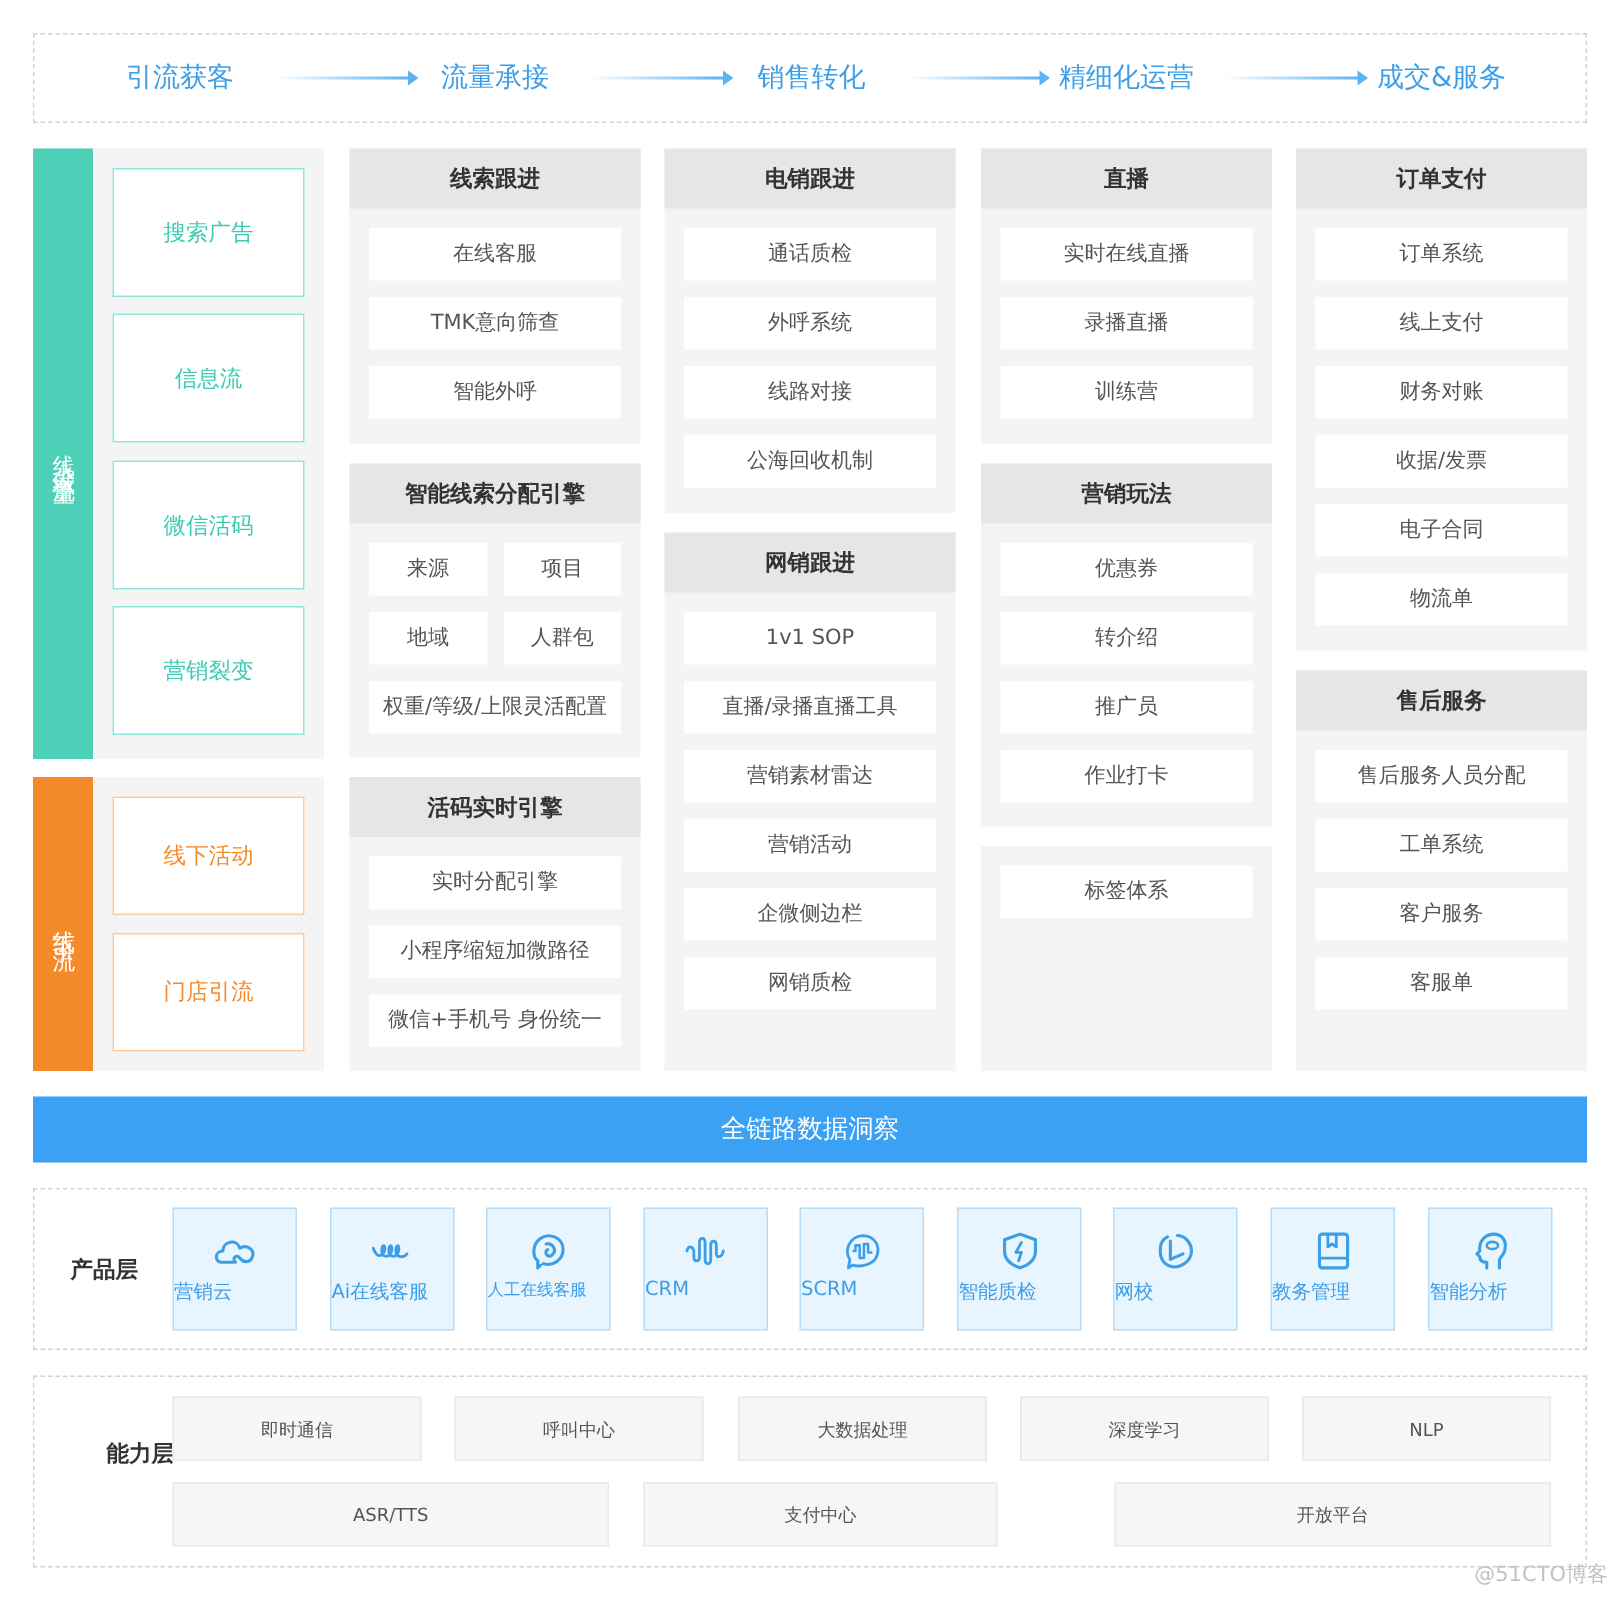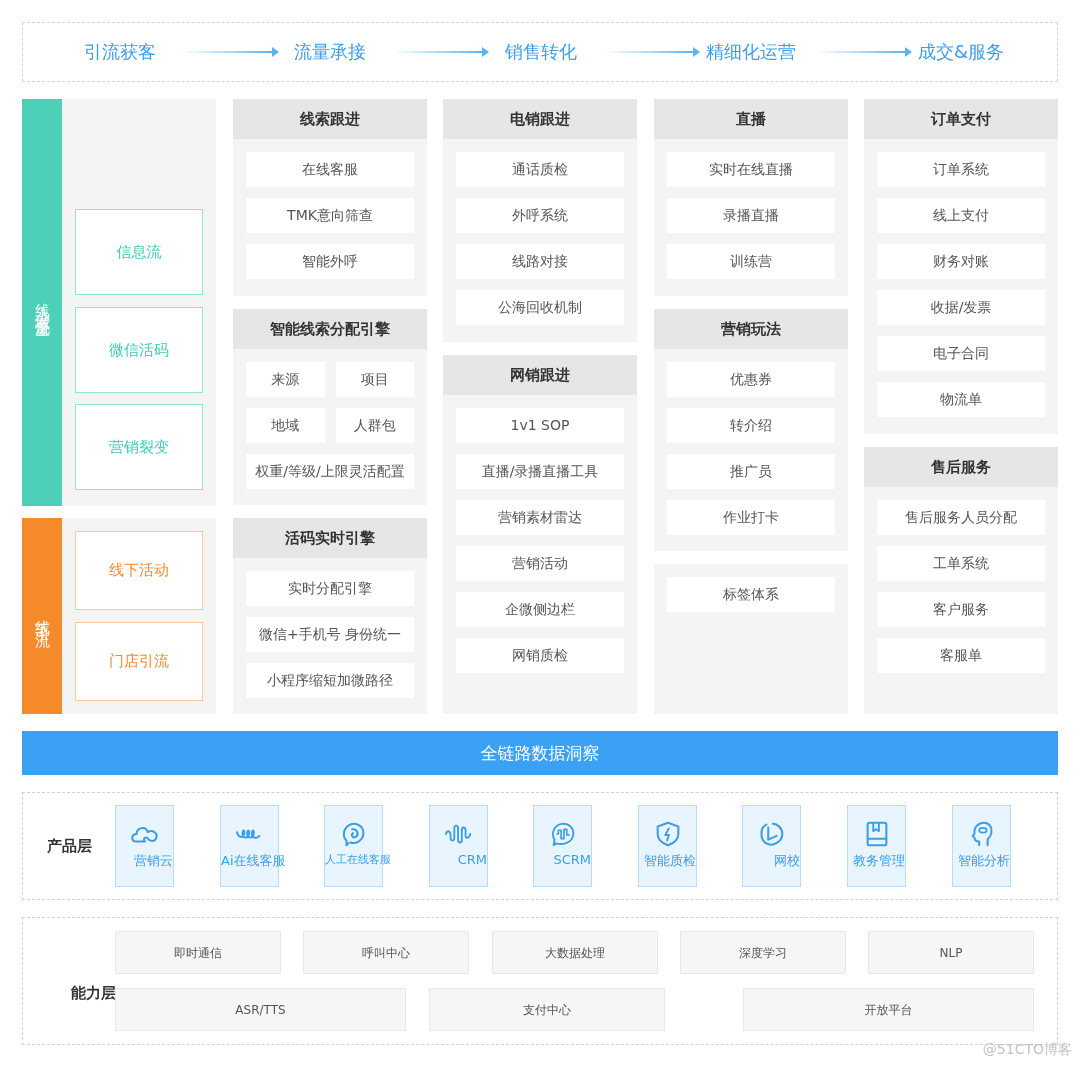--- a/index.html
+++ b/index.html
@@ -33,22 +33,22 @@
 
   
   .insight { position: absolute; left: 22px; top: 731px; width: 1036px; height: 44px; background: #3aa1f4; color: #fff; text-align: center; line-height: 44px; font-size: 17px; }
 
   
   .layer { position: absolute; left: 22px; width: 1036px; border: 1px dashed #d2d2d2; }
   .layer.product { top: 792px; height: 108px; }
   .layer.ability { top: 917px; height: 128px; }
   .layer-label { position: absolute; left: 24px; font-size: 15px; color: #333; font-weight: bold; }
   .product .layer-label { top: 44px; }
-  .ability .layer-label { top: 66px; padding-left: 24px; }
-  .prod-card { position: absolute; top: 12px; width: 59px; height: 82px; background: #e8f5fe; border: 1px solid #b6dcf8; text-align: right; color: #3d9ee8; }
+  .ability .layer-label { top: 42px; padding-left: 24px; }
+  .prod-card { position: absolute; top: 12px; width: 83px; height: 82px; background: #e8f5fe; border: 1px solid #b6dcf8; text-align: left; color: #3d9ee8; }
   .prod-card svg { display: block; margin: 14px auto 4px; width: 30px; height: 28px; }
   .prod-card .lbl { font-size: 13px; white-space: nowrap; }
   .prod-card .lbl.small { font-size: 11px; }
 
   .ab { position: absolute; height: 43px; line-height: 43px; background: #f6f6f6; border: 1px solid #e8e8e8; text-align: center; font-size: 12px; color: #555; }
 
   .watermark { position: absolute; right: 8px; bottom: 8px; font-size: 14px; color: #c2c2c2; }
 </style>
 </head>
 <body>
@@ -60,20 +60,21 @@
   <span class="flow-arrow" style="left:370px;width:90px"></span>
   <span class="flow-step" style="left:518px">销售转化</span>
   <span class="flow-arrow" style="left:581px;width:90px"></span>
   <span class="flow-step" style="left:728px">精细化运营</span>
   <span class="flow-arrow" style="left:793px;width:90px"></span>
   <span class="flow-step" style="left:938px">成交&amp;服务</span>
 </div>
 
 <div class="group online">
   <div class="group-bar">线上公域流量</div>
+  <div class="src-box" style="top:13px">搜索广告</div>
   <div class="src-box" style="top:110px">信息流</div>
   <div class="src-box" style="top:208px">微信活码</div>
   <div class="src-box" style="top:305px">营销裂变</div>
 </div>
 
 <div class="group offline">
   <div class="group-bar">线下引流</div>
   <div class="src-box" style="top:13px">线下活动</div>
   <div class="src-box" style="top:104px">门店引流</div>
 </div>
@@ -97,22 +98,22 @@
       <div class="item">地域</div>
       <div class="item">人群包</div>
     </div>
     <div class="item">权重/等级/上限灵活配置</div>
   </div>
 </div>
 <div class="panel" style="left:233px;top:518px;height:196px">
   <div class="panel-head">活码实时引擎</div>
   <div class="panel-body">
     <div class="item">实时分配引擎</div>
+    <div class="item">小程序缩短加微路径</div>
     <div class="item">微信+手机号 身份统一</div>
-    <div class="item">小程序缩短加微路径</div>
   </div>
 </div>
 
 <div class="panel" style="left:443px;top:99px;height:243px">
   <div class="panel-head">电销跟进</div>
   <div class="panel-body">
     <div class="item">通话质检</div>
     <div class="item">外呼系统</div>
     <div class="item">线路对接</div>
     <div class="item">公海回收机制</div>

